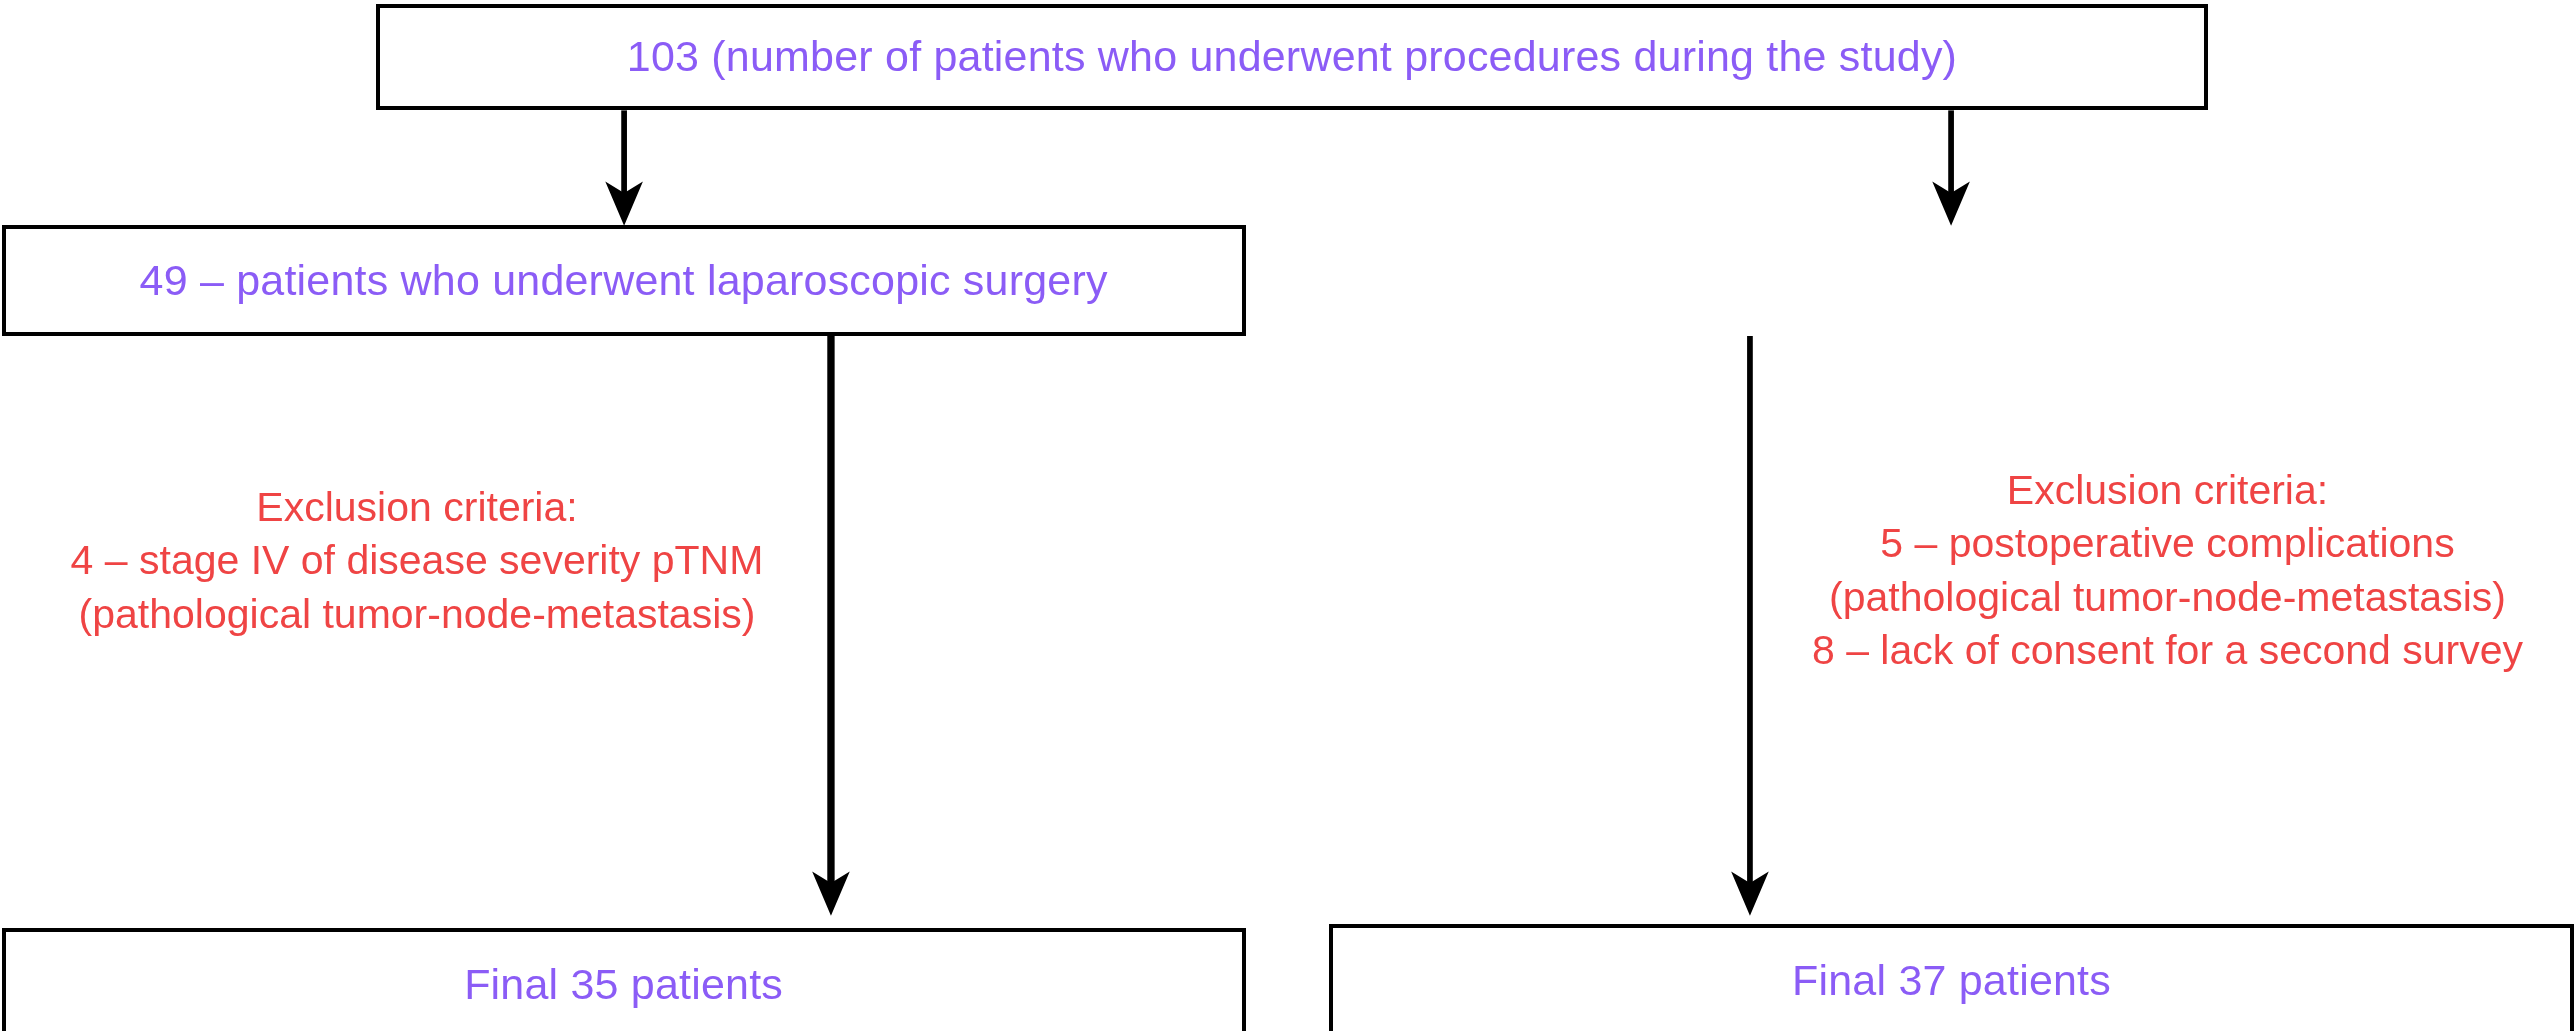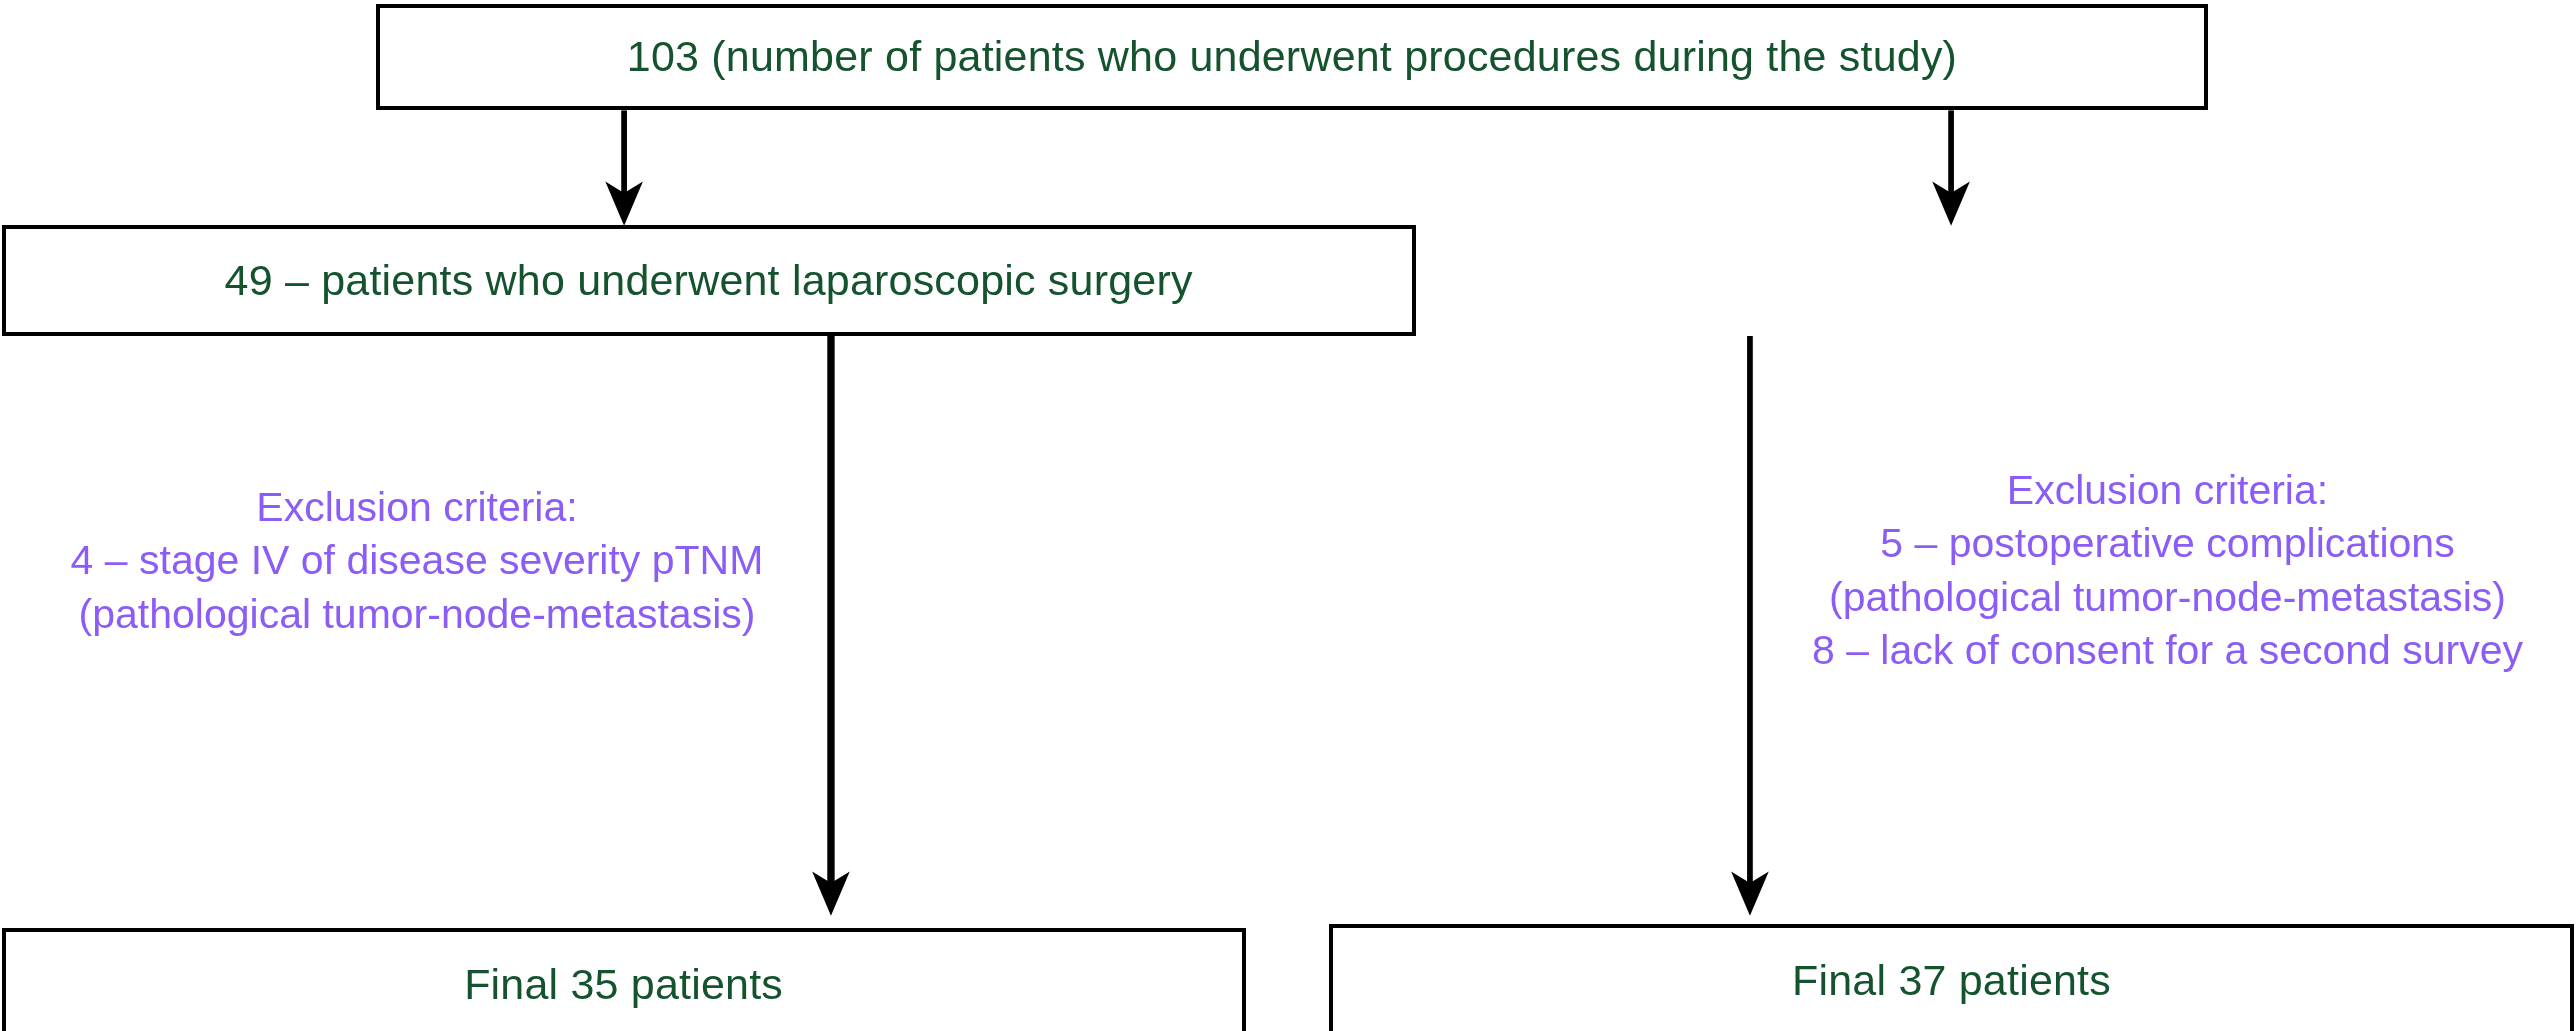--- a/index.html
+++ b/index.html
@@ -26,46 +26,46 @@
     border: 4.1px solid #000000;
     background: #ffffff;
     display: flex;
     align-items: center;
     justify-content: center;
     text-align: center;
   }
   .flow-box .box-label {
     font-size: 43px;
     line-height: 1.15;
-    color: #14532d;
+    color: #8b5cf6;
     letter-spacing: 0.2px;
     white-space: nowrap;
     padding: 0 9.8px;
   }
 
   #box-top      { left: 376px;  top: 4.1px;    width: 1832px; height: 106px; }
-  #box-lap      { left: 1.6px;    top: 225px;  width: 1414px; height: 111px; justify-content: center; }
+  #box-lap      { left: 1.6px;    top: 225px;  width: 1244px; height: 111px; justify-content: center; }
   #box-open     { left: 1329px; top: 225px;  width: 1245px; height: 111px; }
   #box-final-l  { left: 1.6px;    top: 916px; width: 1244px; height: 113px; margin-top: 12px; }
   #box-final-r  { left: 1329px; top: 916px; width: 1245px; height: 113px; margin-top: 8px; }
 
   
   #connectors {
     position: absolute;
     left: 0;
     top: 0;
     width: 2576px;
     height: 1031px;
     pointer-events: none;
   }
 
   
   .criteria-block {
     position: absolute;
-    color: #8b5cf6;
+    color: #ef4444;
     font-size: 41px;
     line-height: 1.30;
     text-align: center;
     white-space: nowrap;
   }
   #criteria-left  { left: 49px;   top: 481px; width: 736px; }
   #criteria-right { left: 1783px; top: 464px; width: 769px; }
   .criteria-line { display: block; }
 </style>
 </head>

